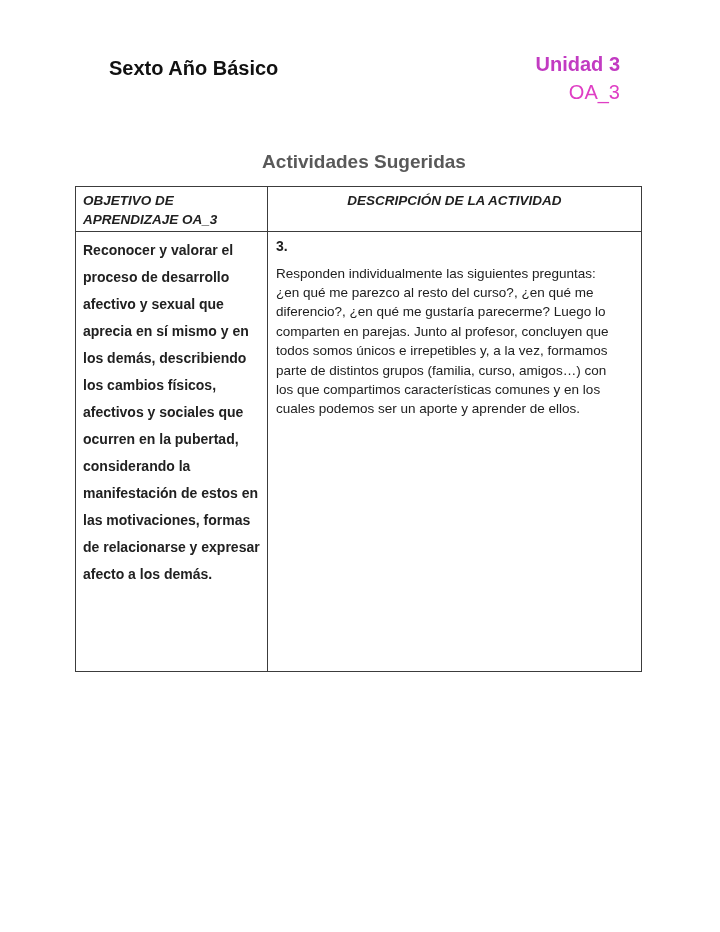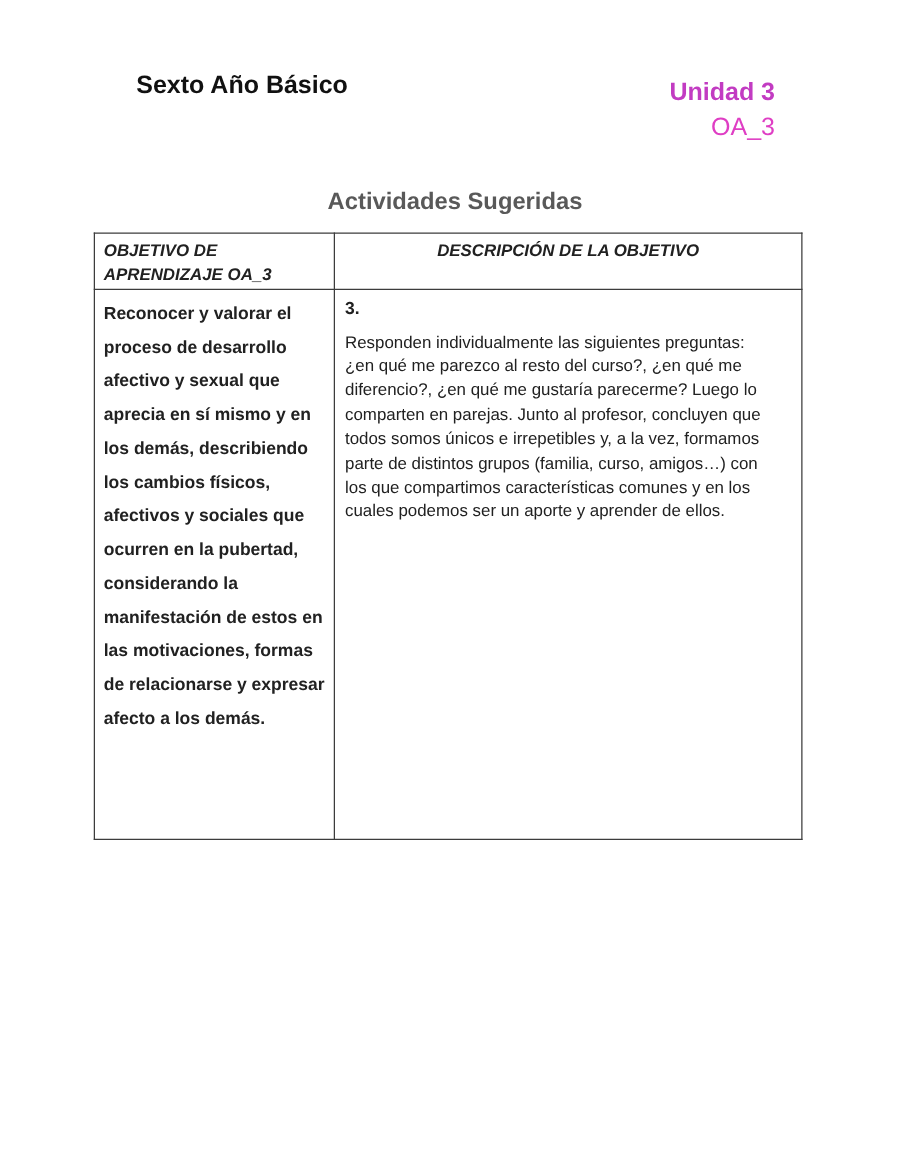--- a/index.html
+++ b/index.html
@@ -28,21 +28,21 @@
     font-weight: bold;
     line-height: 34px;
   }
   .grade {
     margin: 10px;
     color: #111111;
     font-size: 20px;
     font-weight: bold;
     line-height: 26px;
   }
-  .header-right { position: absolute; right: 100px; top: 60px; text-align: right; }
+  .header-right { position: absolute; right: 100px; top: 50px; text-align: right; }
   .unit {
     color: var(--unit-magenta, #C23BC2);
     font-size: 20px;
     font-weight: bold;
     line-height: 28px;
   }
   .oa {
     color: var(--oa-magenta, #DF3EC4);
     font-size: 20px;
     font-weight: normal;
@@ -124,21 +124,21 @@
       <div class="oa">OA_3</div>
     </div>
   </header>
 
   <h3 class="section-title">Actividades Sugeridas</h3>
 
   <table class="activities-table">
     <thead>
       <tr>
         <th class="col-objective">OBJETIVO DE APRENDIZAJE OA_3</th>
-        <th class="col-description">DESCRIPCIÓN DE LA OBJETIVO</th>
+        <th class="col-description">DESCRIPCIÓN DE LA ACTIVIDAD</th>
       </tr>
     </thead>
     <tbody>
       <tr>
         <td class="objective-cell">Reconocer y valorar el proceso de desarrollo afectivo y sexual que aprecia en sí mismo y en los demás, describiendo los cambios físicos, afectivos y sociales que ocurren en la pubertad, considerando la manifestación de estos en las motivaciones, formas de relacionarse y expresar afecto a los demás.</td>
         <td class="activity-cell">
           <p class="activity-number">3.</p>
           <p class="activity-text">Responden individualmente las siguientes preguntas: ¿en qué me parezco al resto del curso?, ¿en qué me diferencio?, ¿en qué me gustaría parecerme? Luego lo comparten en parejas. Junto al profesor, concluyen que todos somos únicos e irrepetibles y, a la vez, formamos parte de distintos grupos (familia, curso, amigos…) con los que compartimos características comunes y en los cuales podemos ser un aporte y aprender de ellos.</p>
         </td>
       </tr>

